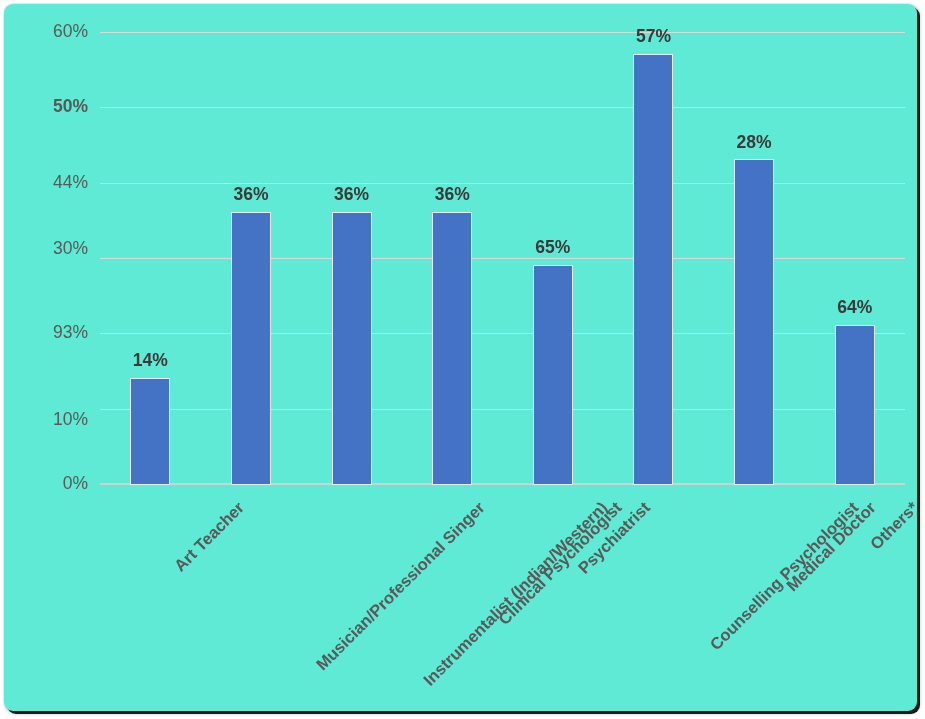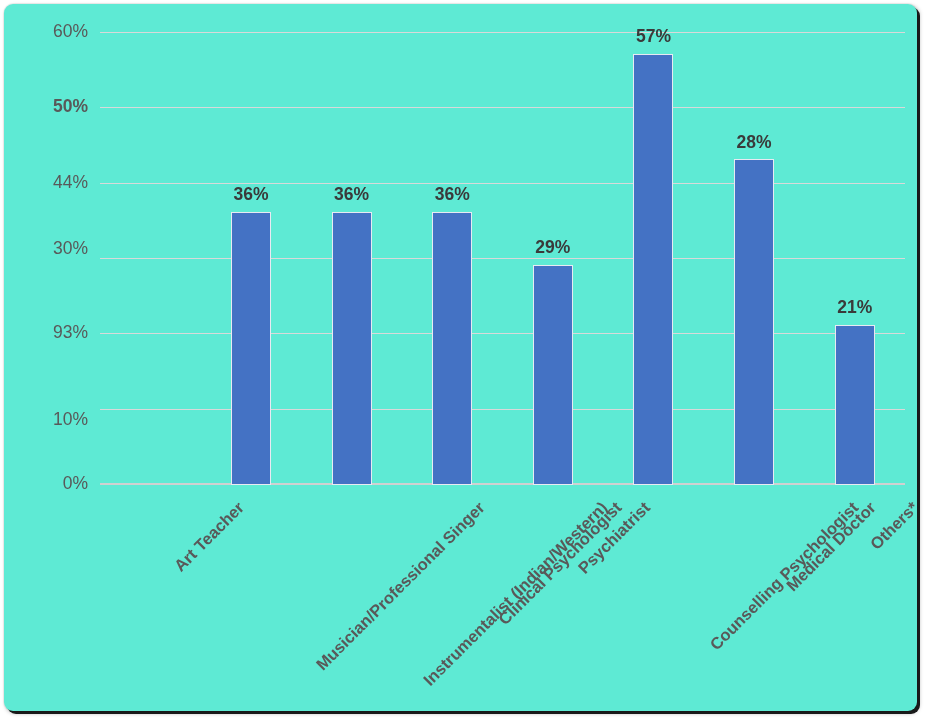--- a/index.html
+++ b/index.html
@@ -141,47 +141,51 @@
       <div class="ytick" style="top: 452px;">0%</div>
     </div>
   <div id="plot-area">
       <div class="gridline" style="top: 0px;"></div>
       <div class="gridline" style="top: 75.3333px;"></div>
       <div class="gridline" style="top: 150.667px;"></div>
       <div class="gridline" style="top: 226px;"></div>
       <div class="gridline" style="top: 301.333px;"></div>
       <div class="gridline" style="top: 376.667px;"></div>
       <div class="gridline baseline" style="top: 451px;"></div>
+      <div class="bar-slot" style="left: 0px; width: 100.625px;">
+        <div class="bar" title="Art Teacher 14%" style="height: 105.467px; background: rgb(68, 114, 196);"></div>
+        <div class="bar-label" style="bottom: 114.467px; color: rgb(58, 58, 58);">14%</div>
+      </div>
       <div class="bar-slot" style="left: 100.625px; width: 100.625px;">
         <div class="bar" title="Musician/Professional Singer 36%" style="height: 271.2px; background: rgb(68, 114, 196);"></div>
         <div class="bar-label" style="bottom: 280.2px; color: rgb(58, 58, 58);">36%</div>
       </div>
       <div class="bar-slot" style="left: 201.25px; width: 100.625px;">
         <div class="bar" title="Instrumentalist (Indian/Western) 36%" style="height: 271.2px; background: rgb(68, 114, 196);"></div>
         <div class="bar-label" style="bottom: 280.2px; color: rgb(58, 58, 58);">36%</div>
       </div>
       <div class="bar-slot" style="left: 301.875px; width: 100.625px;">
         <div class="bar" title="Clinical Psychologist 36%" style="height: 271.2px; background: rgb(68, 114, 196);"></div>
         <div class="bar-label" style="bottom: 280.2px; color: rgb(58, 58, 58);">36%</div>
       </div>
       <div class="bar-slot" style="left: 402.5px; width: 100.625px;">
         <div class="bar" title="Psychiatrist 29%" style="height: 218.467px; background: rgb(68, 114, 196);"></div>
-        <div class="bar-label" style="bottom: 227.467px; color: rgb(58, 58, 58);">29%</div>
+        <div class="bar-label" style="bottom: 227.467px; color: rgb(58, 58, 58);">65%</div>
       </div>
       <div class="bar-slot" style="left: 503.125px; width: 100.625px;">
         <div class="bar" title="Counselling Psychologist 57%" style="height: 429.4px; background: rgb(68, 114, 196);"></div>
         <div class="bar-label" style="bottom: 438.4px; color: rgb(58, 58, 58);">57%</div>
       </div>
       <div class="bar-slot" style="left: 603.75px; width: 100.625px;">
         <div class="bar" title="Medical Doctor 43%" style="height: 323.933px; background: rgb(68, 114, 196);"></div>
         <div class="bar-label" style="bottom: 332.933px; color: rgb(58, 58, 58);">28%</div>
       </div>
       <div class="bar-slot" style="left: 704.375px; width: 100.625px;">
         <div class="bar" title="Others* 21%" style="height: 158.2px; background: rgb(68, 114, 196);"></div>
-        <div class="bar-label" style="bottom: 167.2px; color: rgb(58, 58, 58);">21%</div>
+        <div class="bar-label" style="bottom: 167.2px; color: rgb(58, 58, 58);">64%</div>
       </div>
     </div>
   <div id="x-axis">
       <div class="xtick-slot" style="left: 0px; width: 100.625px;">
         <div class="xtick" style="color: rgb(89, 89, 89);">Art Teacher</div>
       </div>
       <div class="xtick-slot" style="left: 100.625px; width: 100.625px;">
         <div class="xtick" style="color: rgb(89, 89, 89);">Musician/Professional Singer</div>
       </div>
       <div class="xtick-slot" style="left: 201.25px; width: 100.625px;">

